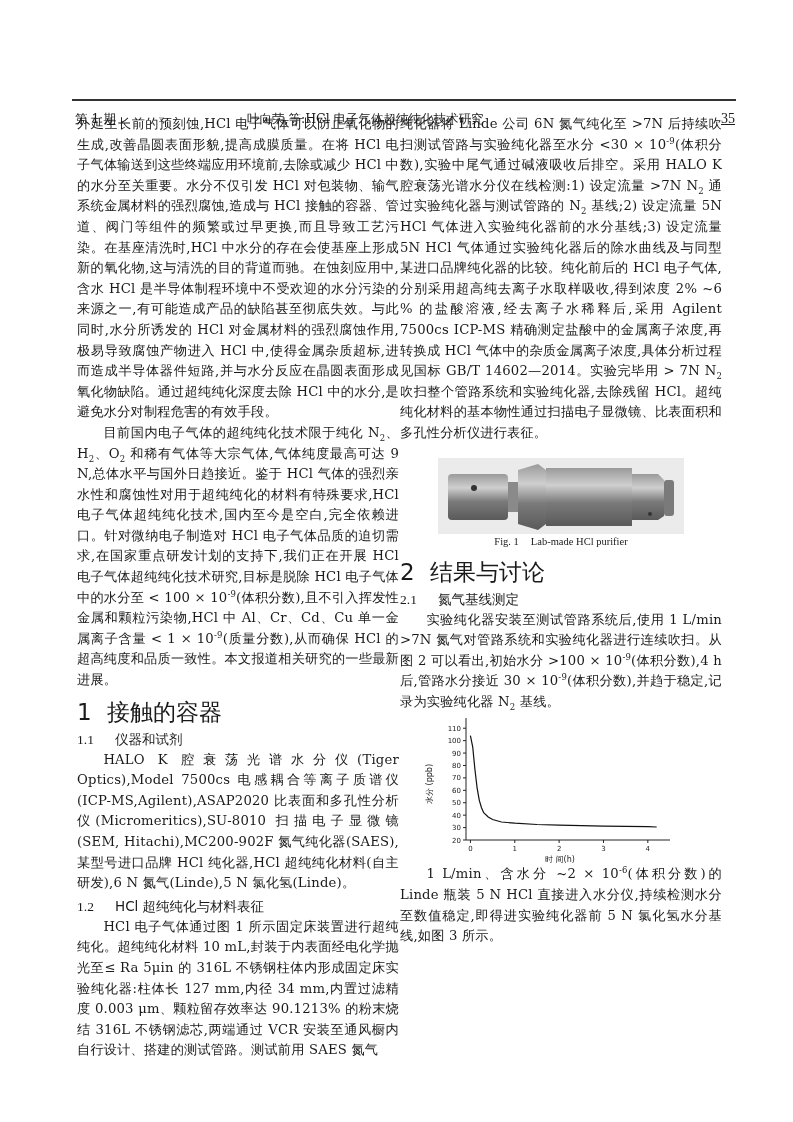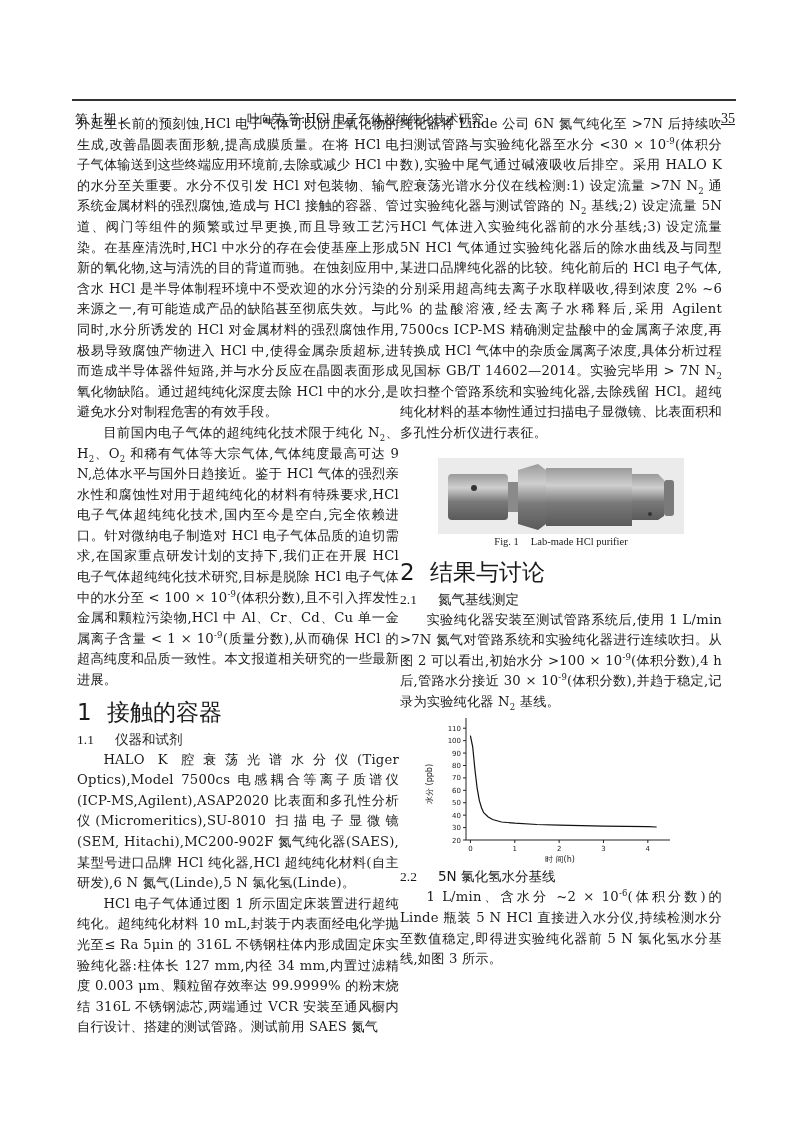--- a/index.html
+++ b/index.html
@@ -48,21 +48,22 @@
 </div>
 <div class="header-rule"></div>
 
 <div class="col col-left">
   <p class="para">外延生长前的预刻蚀,HCl 电子气体可以防止氧化物的生成,改善晶圆表面形貌,提高成膜质量。在将 HCl 电子气体输送到这些终端应用环境前,去除或减少 HCl 中的水分至关重要。水分不仅引发 HCl 对包装物、输气系统金属材料的强烈腐蚀,造成与 HCl 接触的容器、管道、阀门等组件的频繁或过早更换,而且导致工艺污染。在基座清洗时,HCl 中水分的存在会使基座上形成新的氧化物,这与清洗的目的背道而驰。在蚀刻应用中,含水 HCl 是半导体制程环境中不受欢迎的水分污染的来源之一,有可能造成产品的缺陷甚至彻底失效。与此同时,水分所诱发的 HCl 对金属材料的强烈腐蚀作用,极易导致腐蚀产物进入 HCl 中,使得金属杂质超标,进而造成半导体器件短路,并与水分反应在晶圆表面形成氧化物缺陷。通过超纯纯化深度去除 HCl 中的水分,是避免水分对制程危害的有效手段。</p>
   <p class="para indent"><span>目前国内电子气体的超纯纯化技术限于纯化 N</span><sub>2</sub><span>、H</span><sub>2</sub><span>、O</span><sub>2</sub><span> 和稀有气体等大宗气体,气体纯度最高可达 9 N,总体水平与国外日趋接近。鉴于 HCl 气体的强烈亲水性和腐蚀性对用于超纯纯化的材料有特殊要求,HCl 电子气体超纯纯化技术,国内至今是空白,完全依赖进口。针对微纳电子制造对 HCl 电子气体品质的迫切需求,在国家重点研发计划的支持下,我们正在开展 HCl 电子气体超纯纯化技术研究,目标是脱除 HCl 电子气体中的水分至 &lt; 100 × 10</span><sup>-9</sup><span>(体积分数),且不引入挥发性金属和颗粒污染物,HCl 中 Al、Cr、Cd、Cu 单一金属离子含量 &lt; 1 × 10</span><sup>-9</sup><span>(质量分数),从而确保 HCl 的超高纯度和品质一致性。本文报道相关研究的一些最新进展。</span></p>
 
   <div class="h1"><span class="num">1</span><span>接触的容器</span></div>
   <div class="h2"><span class="num">1.1</span><span>仪器和试剂</span></div>
   <p class="para indent">HALO K 腔衰荡光谱水分仪(Tiger Optics),Model 7500cs 电感耦合等离子质谱仪(ICP-MS,Agilent),ASAP2020 比表面和多孔性分析仪(Micromeritics),SU-8010 扫描电子显微镜(SEM, Hitachi),MC200-902F 氮气纯化器(SAES),某型号进口品牌 HCl 纯化器,HCl 超纯纯化材料(自主研发),6 N 氮气(Linde),5 N 氯化氢(Linde)。</p>
-  <p class="para indent">HCl 电子气体通过图 1 所示固定床装置进行超纯纯化。超纯纯化材料 10 mL,封装于内表面经电化学抛光至≤ Ra 5μin 的 316L 不锈钢柱体内形成固定床实验纯化器:柱体长 127 mm,内径 34 mm,内置过滤精度 0.003 μm、颗粒留存效率达 99.9999% 的粉末烧结 316L 不锈钢滤芯,两端通过 VCR 安装至通风橱内自行设计、搭建的测试管路。测试前用 SAES 氮气</p>
+  <div class="h2"><span class="num">1.2</span><span>HCl 超纯纯化与材料表征</span></div>
+  <p class="para indent">HCl 电子气体通过图 1 所示固定床装置进行超纯纯化。超纯纯化材料 10 mL,封装于内表面经电化学抛光至≤ Ra 5μin 的 316L 不锈钢柱体内形成固定床实验纯化器:柱体长 127 mm,内径 34 mm,内置过滤精度 0.003 μm、颗粒留存效率达 90.1213% 的粉末烧结 316L 不锈钢滤芯,两端通过 VCR 安装至通风橱内自行设计、搭建的测试管路。测试前用 SAES 氮气</p>
 </div>
 
 <div class="col col-right">
   <p class="para"><span>纯化器将 Linde 公司 6N 氮气纯化至 &gt;7N 后持续吹扫测试管路与实验纯化器至水分 &lt;30 × 10</span><sup>-9</sup><span>(体积分数),实验中尾气通过碱液吸收后排空。采用 HALO K 腔衰荡光谱水分仪在线检测:1) 设定流量 &gt;7N N</span><sub>2</sub><span> 通过实验纯化器与测试管路的 N</span><sub>2</sub><span> 基线;2) 设定流量 5N HCl 气体进入实验纯化器前的水分基线;3) 设定流量 5N HCl 气体通过实验纯化器后的除水曲线及与同型某进口品牌纯化器的比较。纯化前后的 HCl 电子气体,分别采用超高纯去离子水取样吸收,得到浓度 2% ~6 % 的盐酸溶液,经去离子水稀释后,采用 Agilent 7500cs ICP-MS 精确测定盐酸中的金属离子浓度,再转换成 HCl 气体中的杂质金属离子浓度,具体分析过程见国标 GB/T 14602—2014。实验完毕用 &gt; 7N N</span><sub>2</sub><span> 吹扫整个管路系统和实验纯化器,去除残留 HCl。超纯纯化材料的基本物性通过扫描电子显微镜、比表面积和多孔性分析仪进行表征。</span></p>
 
   <div class="figure1">
     <div class="photo">
       <svg width="246" height="76" viewBox="0 0 246 76">
         <defs>
           <linearGradient id="metal" x1="0" y1="0" x2="0" y2="1">
@@ -129,15 +130,14 @@
           <text x="225.82608695652172" y="137" font-size="7" text-anchor="middle" fill="#222" font-family="DejaVu Sans, sans-serif">4</text>
         </g>
       <g id="chart-series">
           <polyline points="48.4,21.7 50.7,32.8 52.9,55.2 55.1,73.8 57.3,86.3 59.5,93.7 61.7,98.7 66.2,103.0 70.6,105.5 79.5,108.0 92.8,109.2 115.0,110.5 137.1,111.1 159.3,111.7 181.5,112.1 203.7,112.3 225.8,112.6 234.7,113.0" fill="none" stroke="#111" stroke-width="1.2"></polyline>
         </g>
       <text id="ylabel" font-family="DejaVu Sans, sans-serif" font-size="8" fill="#222" text-anchor="middle" transform="translate(10,70) rotate(-90)">水分 (ppb)</text>
       <text id="xlabel" font-family="DejaVu Sans, sans-serif" font-size="8" fill="#222" text-anchor="middle" x="138" y="148">时 间(h)</text>
     </svg>
   </div>
 
-  <div class="h2"><span class="num">2.2</span><span>5N 氯化氢水分基线</span></div>
   <p class="para indent"><span>1 L/min、含水分 ~2 × 10</span><sup>-6</sup><span>(体积分数)的 Linde 瓶装 5 N HCl 直接进入水分仪,持续检测水分至数值稳定,即得进实验纯化器前 5 N 氯化氢水分基线,如图 3 所示。</span></p>
 </div>
 
 </body></html>

